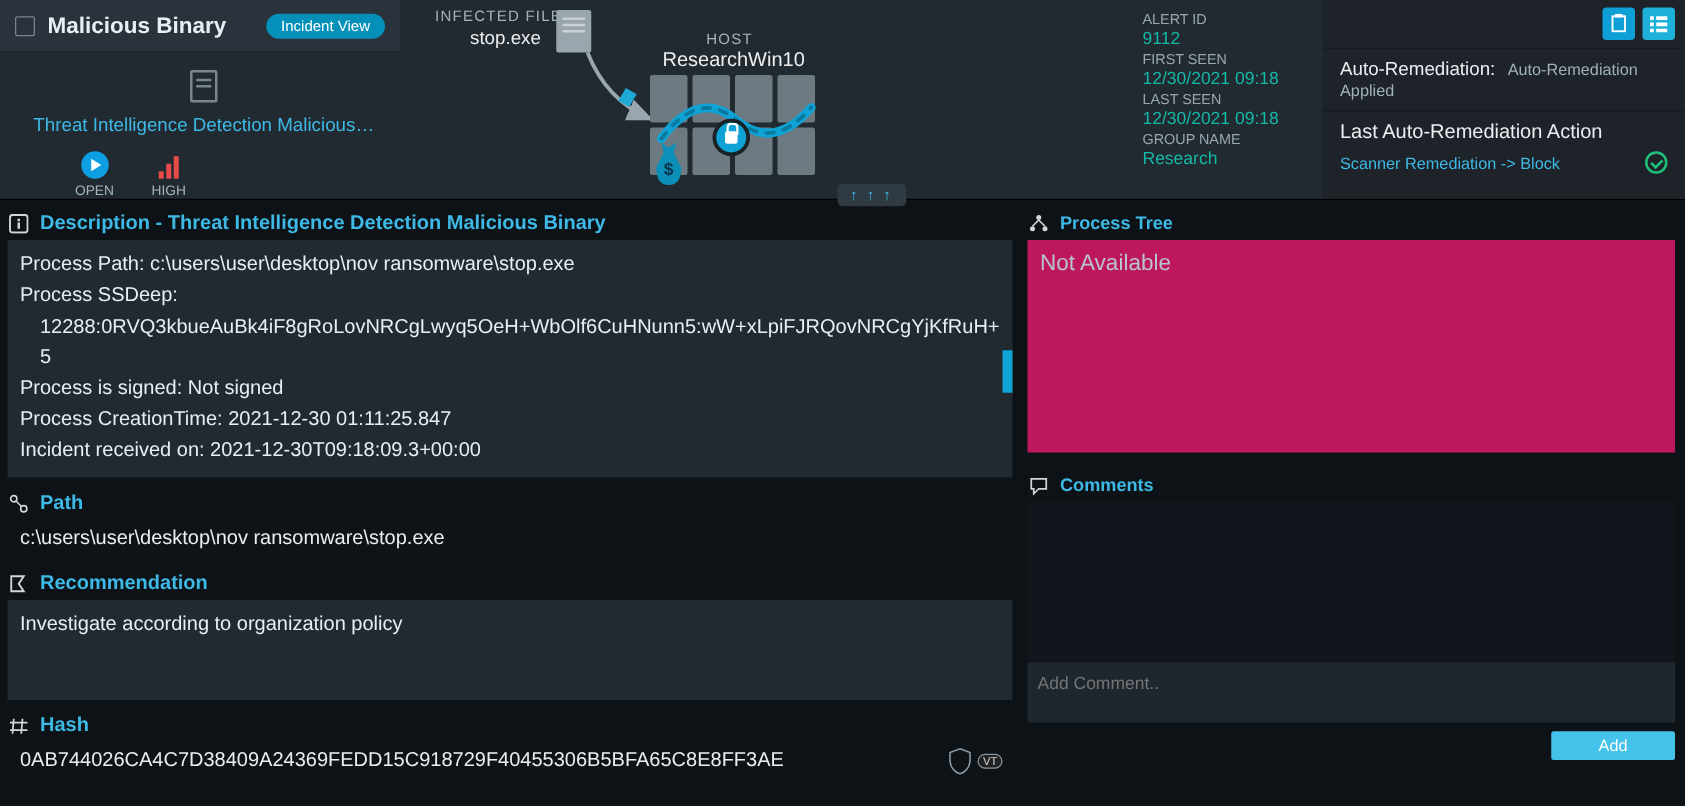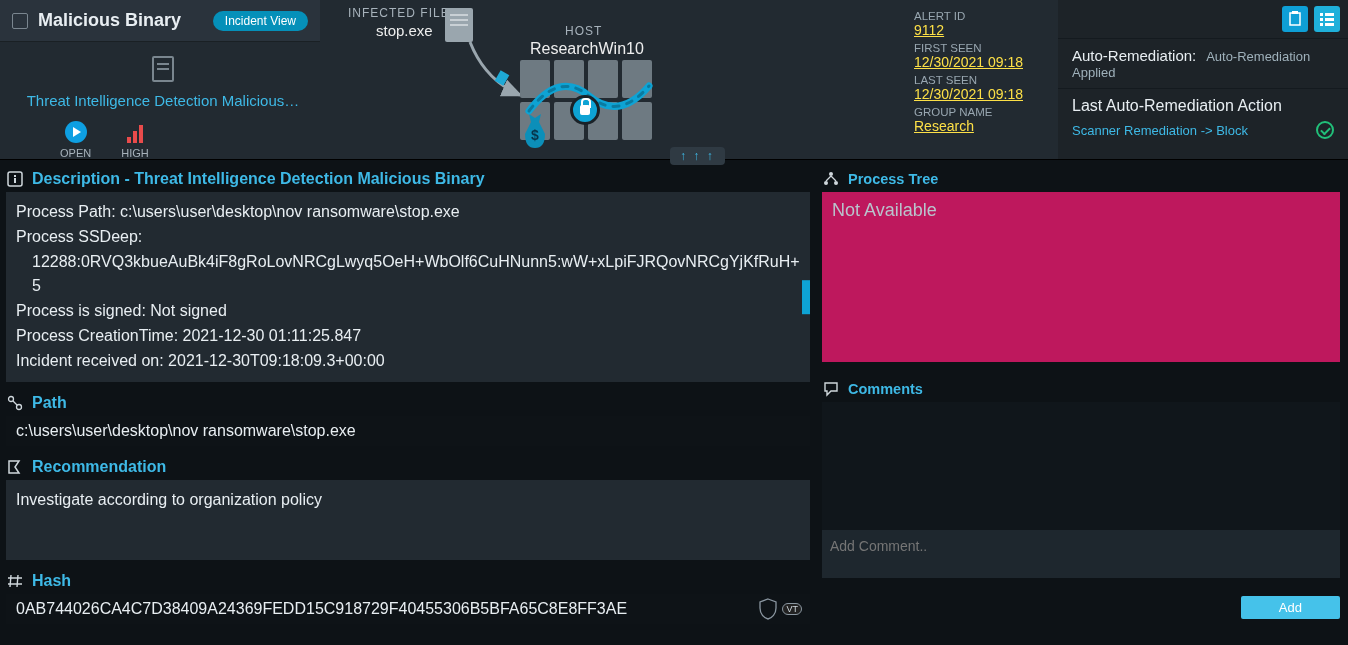--- a/index.html
+++ b/index.html
@@ -101,21 +101,21 @@
   .lock-shape::before{content:"";position:absolute;top:-7px;left:1px;width:6px;height:8px;border:2px solid #fff;border-bottom:none;border-radius:4px 4px 0 0;}
   .chain{position:absolute;left:204px;top:76px;z-index:2;}
   .money-bag{position:absolute;left:195px;top:112px;}
   .uparrows{position:absolute;left:350px;bottom:-6px;background:#2f3a43;padding:2px 10px;border-radius:4px;color:var(--accent);font-size:12px;letter-spacing:2px;}
 
   .top-right1 {
     width:150px; padding:10px 6px; font-size:12.5px;
     display:flex;flex-direction:column;gap:0;
   }
   .tr-label{color:#98a6b0;font-size:11.5px;}
-  .tr-val{color:#fde047;font-size:14px;margin-bottom:4px;text-decoration:underline;}
+  .tr-val{color:#14b8a6;font-size:14px;margin-bottom:4px;}
 
   .top-right2 {
     width:290px; background:var(--bg-panel2);
     display:flex;flex-direction:column;
   }
   .icon-row{display:flex;justify-content:flex-end;gap:6px;padding:6px 8px;}
   .sq-btn{width:26px;height:26px;background:#0e9fd6;border-radius:3px;display:flex;align-items:center;justify-content:center;}
   .sq-btn.alt{background:#1fb0da;}
   .sq-btn svg{fill:#fff;}
   .ar-row{padding:8px 14px;border-top:1px solid #141a1f;}
@@ -138,21 +138,21 @@
   .body-text{background:var(--bg-panel);padding:8px 10px;font-size:16px;color:#e8eef2;line-height:1.55;position:relative;}
   .body-row{background:#0e1317;padding:6px 10px;font-size:16px;color:#e8eef2;position:relative;}
   .accent-tab{position:absolute;right:0;top:50%;width:8px;height:34px;background:#0ea3d4;transform:translateY(-20%);}
   .vt-badge{position:absolute;right:8px;bottom:4px;display:flex;align-items:center;gap:4px;}
   .shield-icon{width:20px;height:22px;}
   .vt-pill{font-size:9px;border:1px solid #8a96a0;border-radius:8px;padding:0 3px;color:#cfd7dc;background:#222;}
 
   .proc-tree-box{background:#be185d;padding:8px 10px;color:#b9c4cd;font-size:18px;height:170px;}
   .comment-box{background:#10161b;height:128px;}
   .comment-input{background:#1e272e;border:none;width:100%;padding:8px;color:#c1ccd4;font-size:14px;outline:none;resize:none;font-family:inherit;}
-  .add-btn{float:right;background:#45c2ea;color:#fff;border:none;padding:4px 38px;font-size:13px;border-radius:2px;margin-top:15px;}
+  .add-btn{float:right;background:#45c2ea;color:#fff;border:none;padding:4px 38px;font-size:13px;border-radius:2px;margin-top:4px;}
   .section-head.small{font-size:14.5px;font-weight:600;}
 </style>
 </head>
 <body>
 
 <div class="top">
   <div class="top-left">
     <div class="title-row">
       <div class="chk"></div>
       <div class="title">Malicious Binary</div>

